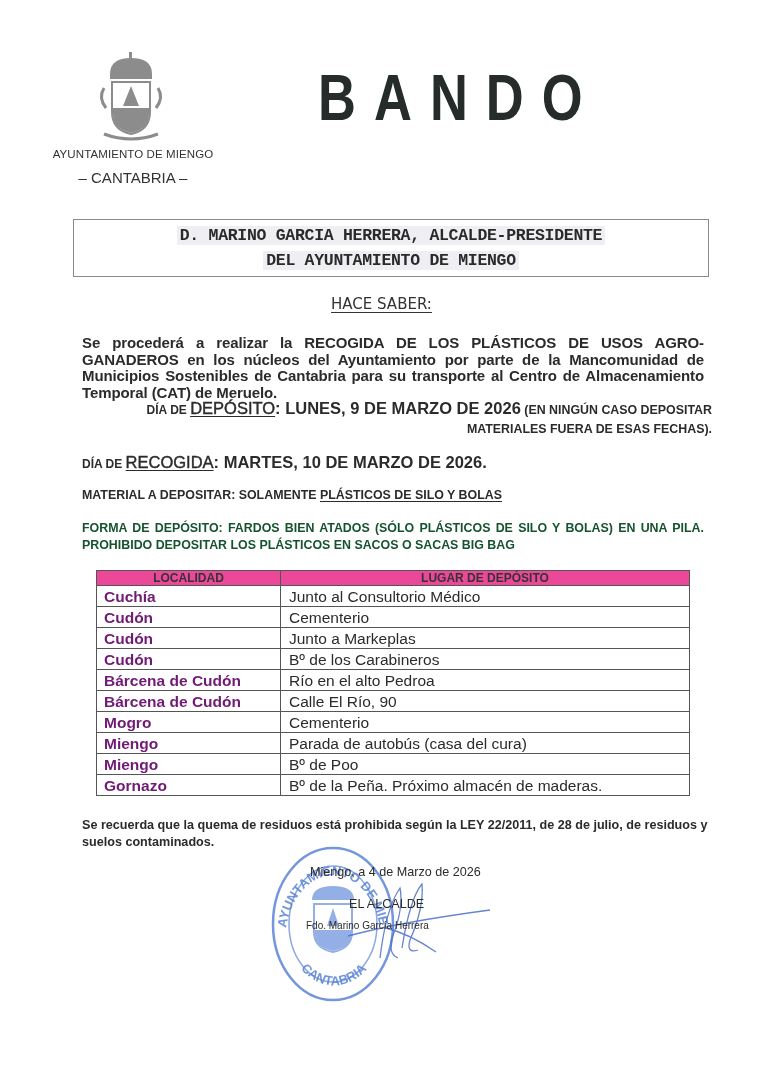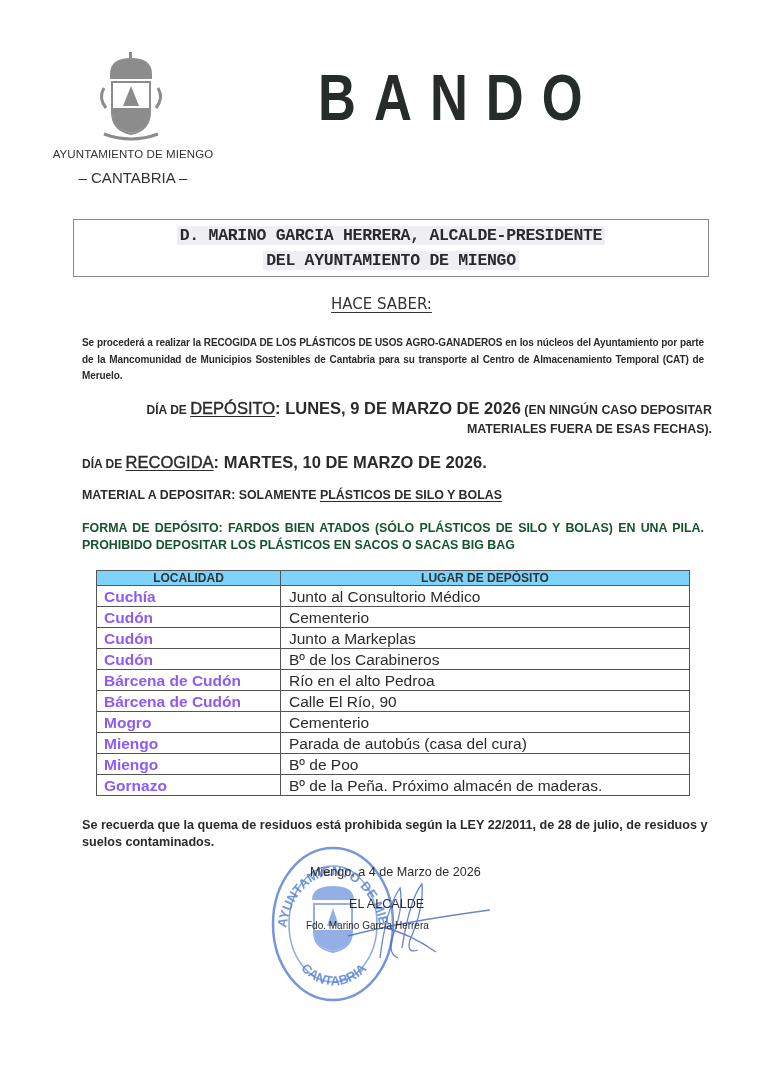--- a/index.html
+++ b/index.html
@@ -15,39 +15,39 @@
   
   .title-box { left: 73px; top: 219px; width: 636px; height: 58px; border: 1.5px solid #8a8a8a; box-sizing: border-box; }
   .title-line { position: absolute; left: 0; width: 100%; text-align: center; font-family: Liberation Mono, monospace; font-weight: bold; font-size: 16.5px; color: #2a2a2a; letter-spacing: -0.3px; }
   .title-line span { background: #eeeef3; padding: 0 3px; }
   .title-line.l1 { top: 6px; }
   .title-line.l2 { top: 31px; }
 
   .hace-saber { left: 0; width: 763px; top: 295px; text-align: center; font-family: "DejaVu Sans", sans-serif; font-size: 15px; color: #333; }
   .hace-saber span { text-decoration: underline; text-underline-offset: 3px; }
 
-  .para { left: 82px; width: 622px; font-weight: bold; font-size: 10px; line-height: 16.5px; color: #2b2b2b; text-align: justify; letter-spacing: -0.1px; }
+  .para { left: 82px; width: 622px; font-weight: bold; font-size: 15px; line-height: 16.5px; color: #2b2b2b; text-align: justify; letter-spacing: -0.1px; }
   .p1 { top: 335px; }
   .dia { left: 82px; width: 630px; font-weight: bold; color: #2b2b2b; }
   .dia .small { font-size: 12px; }
   .dia .big { font-size: 16.5px; }
   .dia .u { text-decoration: underline; text-underline-offset: 2px; font-weight: normal; -webkit-text-stroke: 0.4px #2b2b2b; }
   .dia1 { top: 399px; line-height: 18px; text-align: right; }
   .dia1 .cont { font-size: 12.4px; }
   .dia2 { top: 452px; line-height: 20px; }
 
   .material { left: 82px; top: 488px; font-weight: bold; font-size: 12.4px; color: #2b2b2b; }
   .material .u { text-decoration: underline; text-underline-offset: 2px; }
   .forma { left: 82px; top: 520px; width: 622px; font-weight: bold; font-size: 12.4px; line-height: 16.5px; color: #14532d; text-align: justify; }
 
   
   .tbl { left: 96px; top: 570px; width: 594px; border-collapse: collapse; }
   .tbl th, .tbl td { border: 1px solid #555; padding: 0 0 0 7px; height: 20px; line-height: 19px; }
-  .tbl th { background: #7dd3fc; font-size: 12px; font-weight: bold; color: #333; text-align: center; height: 14px; line-height: 13px; padding: 0; }
-  .tbl td.loc { width: 176px; font-weight: bold; font-size: 15.5px; color: #8b5cf6; }
+  .tbl th { background: #ec4899; font-size: 12px; font-weight: bold; color: #333; text-align: center; height: 14px; line-height: 13px; padding: 0; }
+  .tbl td.loc { width: 176px; font-weight: bold; font-size: 15.5px; color: #701a75; }
   .tbl td.lugar { font-size: 15.5px; color: #2b2b2b; padding-left: 8px; }
 
   .recuerda { left: 82px; top: 817px; width: 628px; font-weight: bold; font-size: 12.6px; line-height: 16.5px; color: #2b2b2b; }
 
   
   .stamp { left: 268px; top: 842px; width: 130px; height: 160px; }
   .signature { left: 340px; top: 878px; width: 160px; height: 90px; }
   .sig-date { left: 310px; top: 865px; font-size: 12.6px; color: #2b2b2b; }
   .sig-role { left: 349px; top: 897px; font-size: 12.6px; color: #2b2b2b; }
   .sig-name { left: 306px; top: 920px; font-size: 10px; color: #2b2b2b; }

